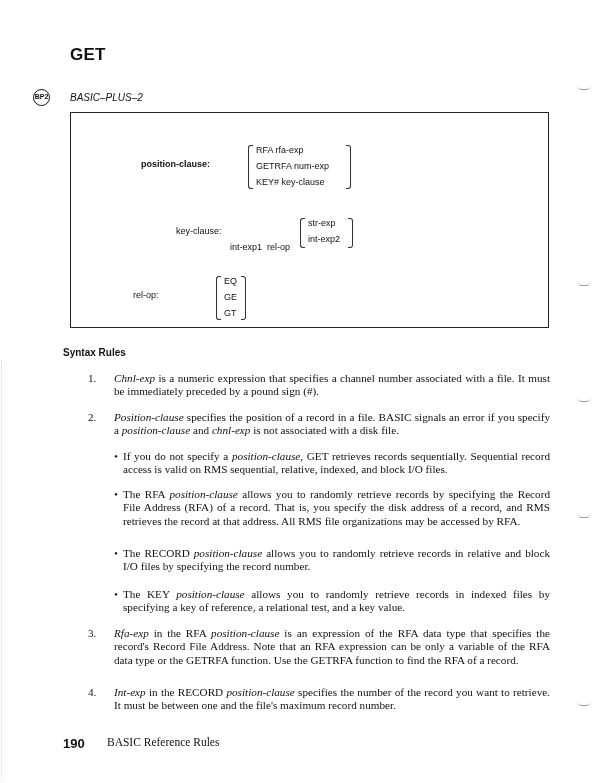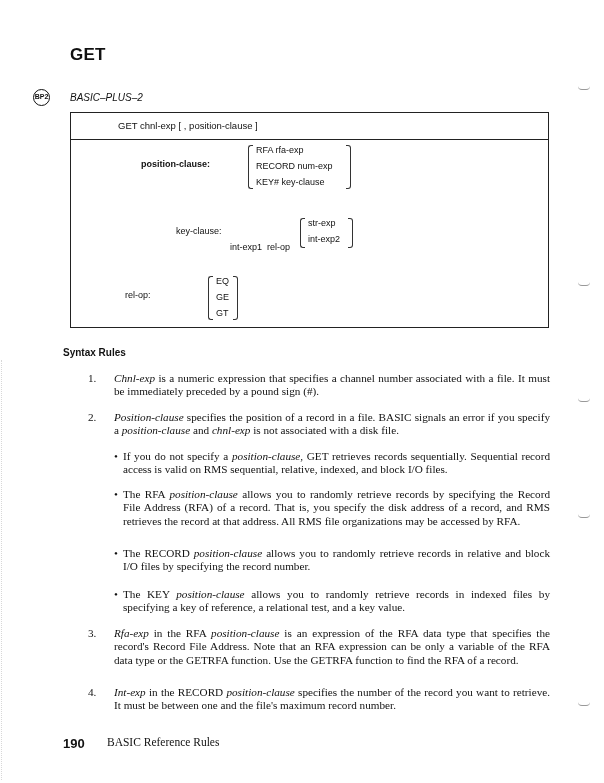--- a/index.html
+++ b/index.html
@@ -79,44 +79,41 @@
 <div class="margin-mark" style="top:398px"></div>
 <div class="margin-mark" style="top:514px"></div>
 <div class="margin-mark" style="top:702px"></div>
 
 <div class="title">GET</div>
 
 <div class="bp2-icon">BP2</div>
 <div class="dialect">BASIC–PLUS–2</div>
 
 <div class="syntax-box">
-  <div class="syntax-header">
-    <span>GET chnl-exp [ , position-clause ]</span>
-  </div>
 
   <div class="def-label" style="left:70px; top:46px;font-weight:bold;">position-clause:</div>
   <div class="brace-group" style="left:185px; top:29px;">
     <div class="brace-l" style="height:42px;"></div>
     <span class="line">RFA rfa-exp</span>
-    <span class="line">RECORD num-exp</span>
+    <span class="line">GETRFA num-exp</span>
     <span class="line">KEY# key-clause</span>
     <div class="brace-r" style="left:90px; height:42px;"></div>
   </div>
 
   <div class="def-label" style="left:70px; top:113px;padding-left:35px;">key-clause:</div>
   <div class="def" style="left:159px; top:129px; white-space:pre;">int-exp1  rel-op</div>
   <div class="brace-group" style="left:237px; top:102px;">
     <div class="brace-l" style="height:28px;"></div>
     <span class="line">str-exp</span>
     <span class="line">int-exp2</span>
     <div class="brace-r" style="left:40px; height:28px;"></div>
   </div>
 
-  <div class="def-label" style="left:54px; top:177px;text-align:center;">rel-op:</div>
-  <div class="brace-group" style="left:145px; top:160px;">
+  <div class="def-label" style="left:62px; top:177px;text-align:center;">rel-op:</div>
+  <div class="brace-group" style="left:153px; top:160px;">
     <div class="brace-l" style="height:42px;"></div>
     <span class="line">EQ</span>
     <span class="line">GE</span>
     <span class="line">GT</span>
     <div class="brace-r" style="left:17px; height:42px;"></div>
   </div>
 </div>
 
 <div class="section-heading">Syntax Rules</div>
 

